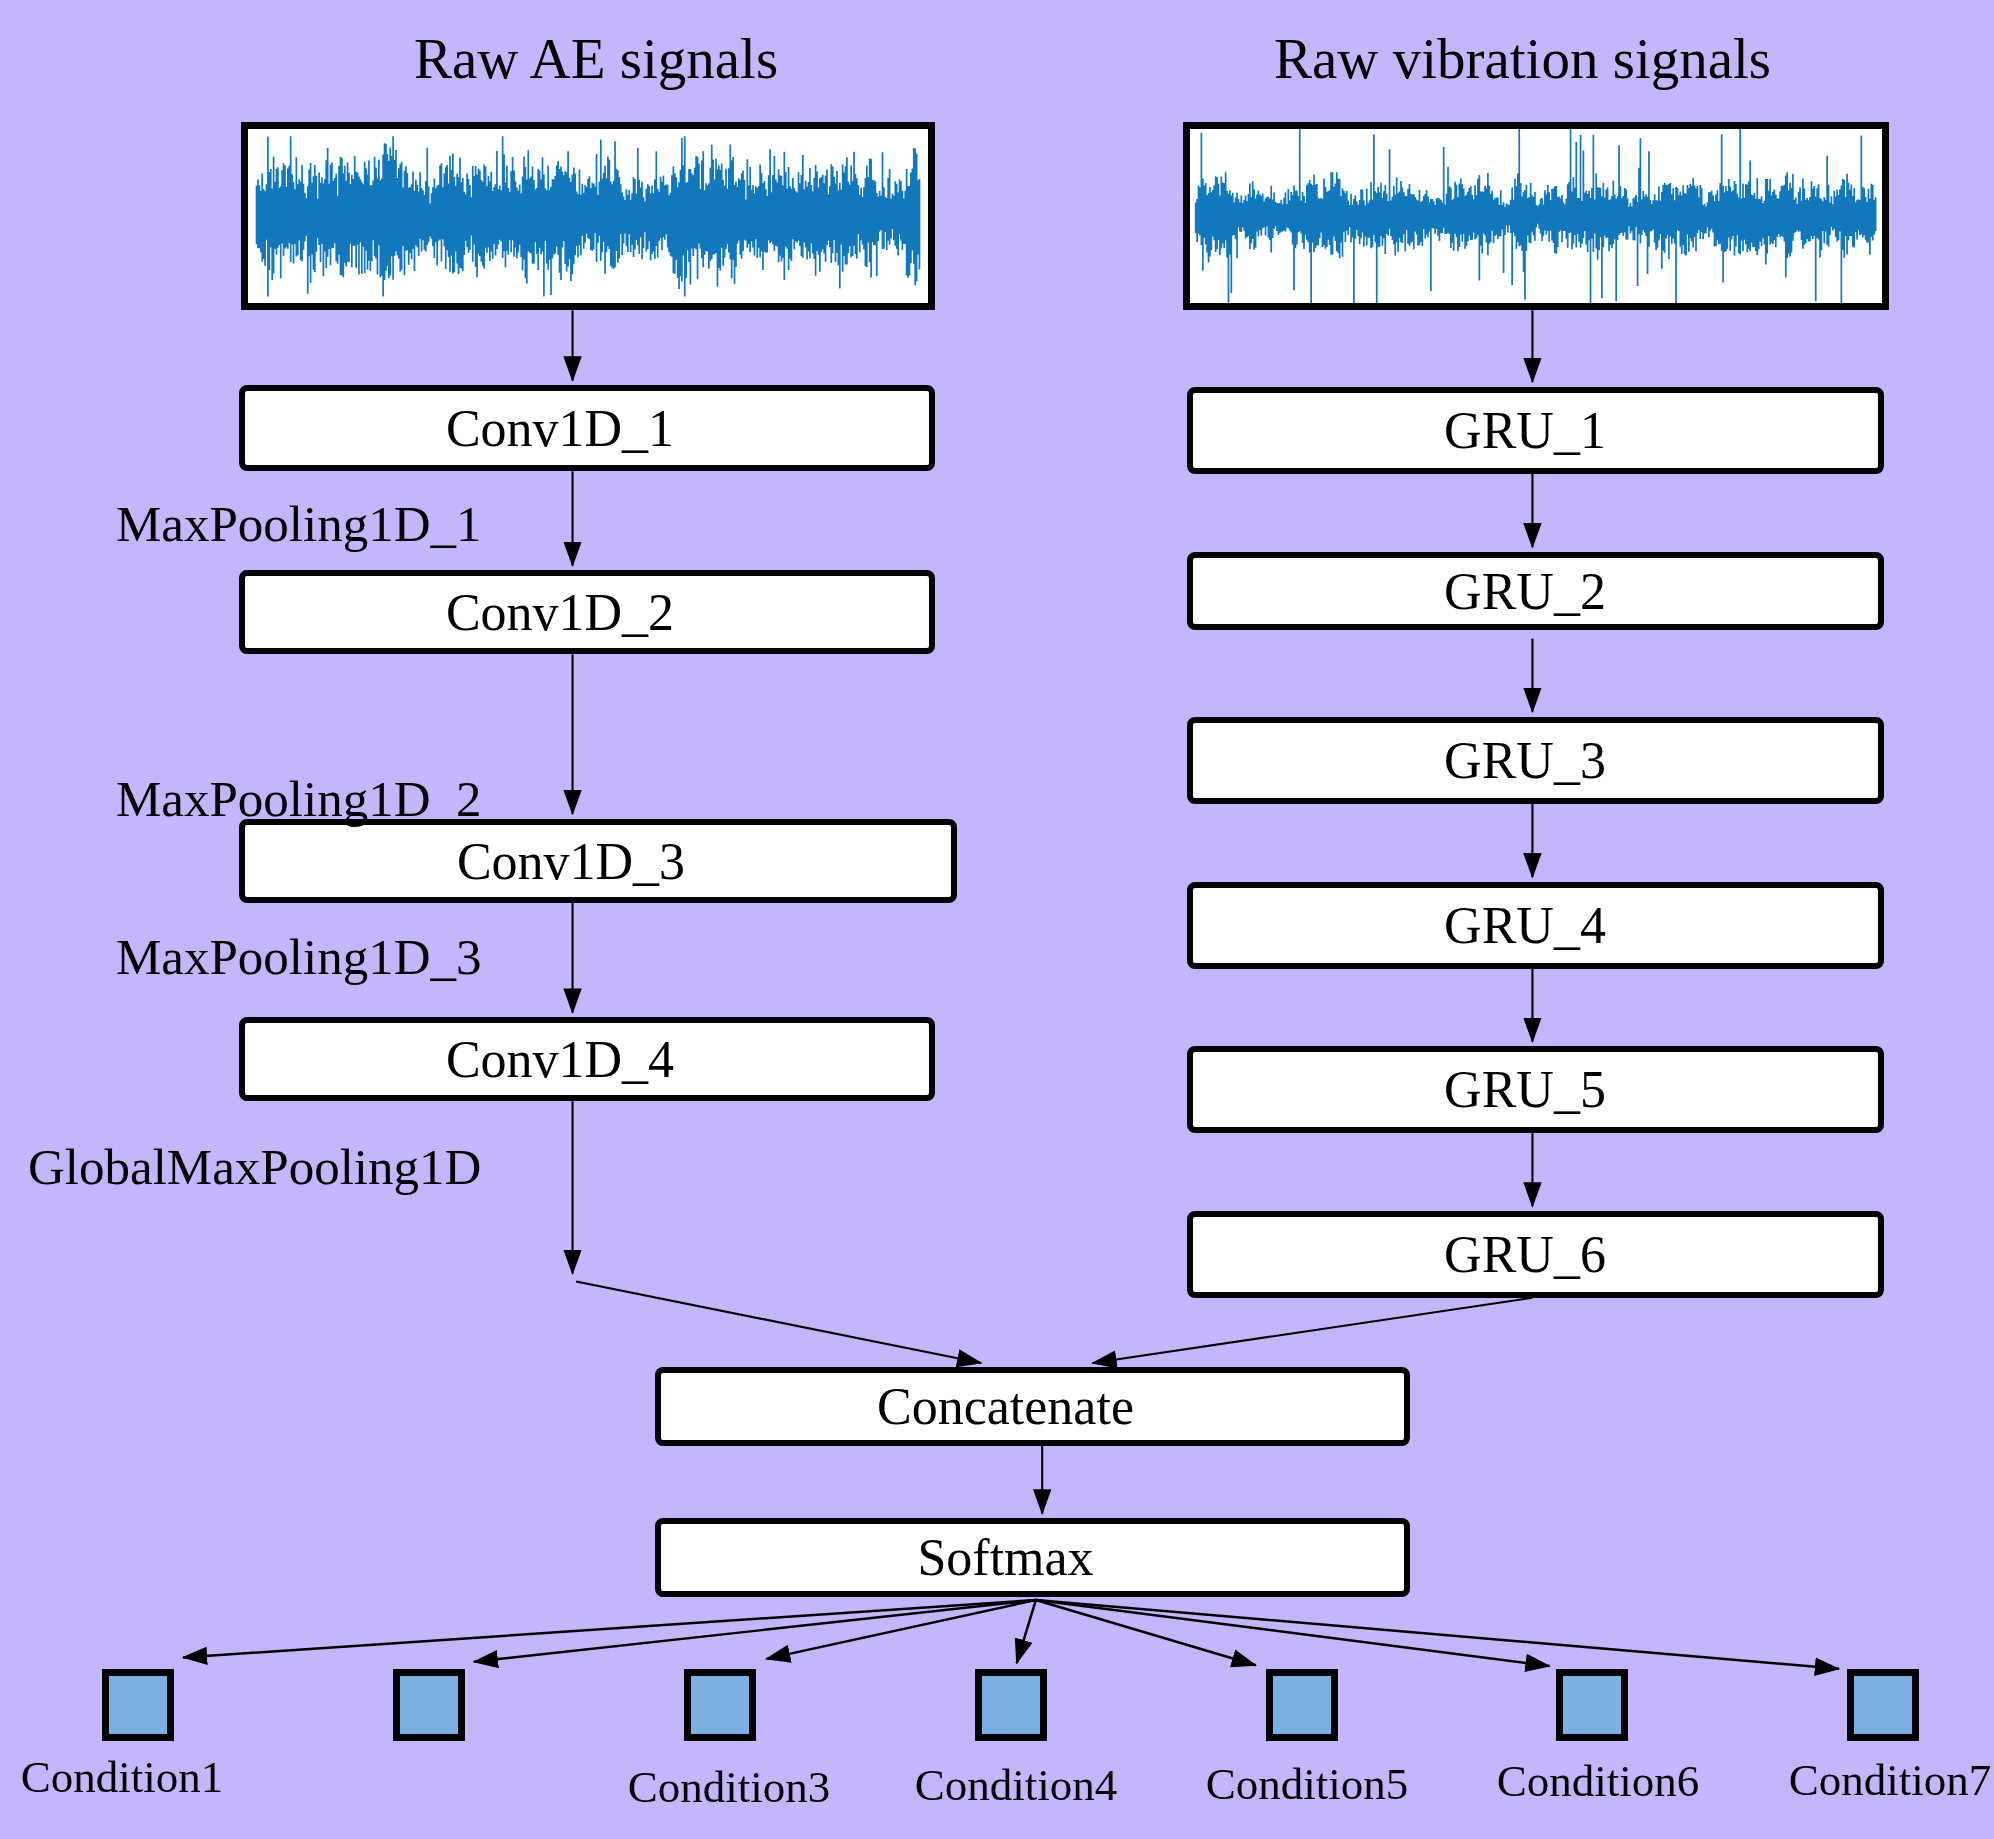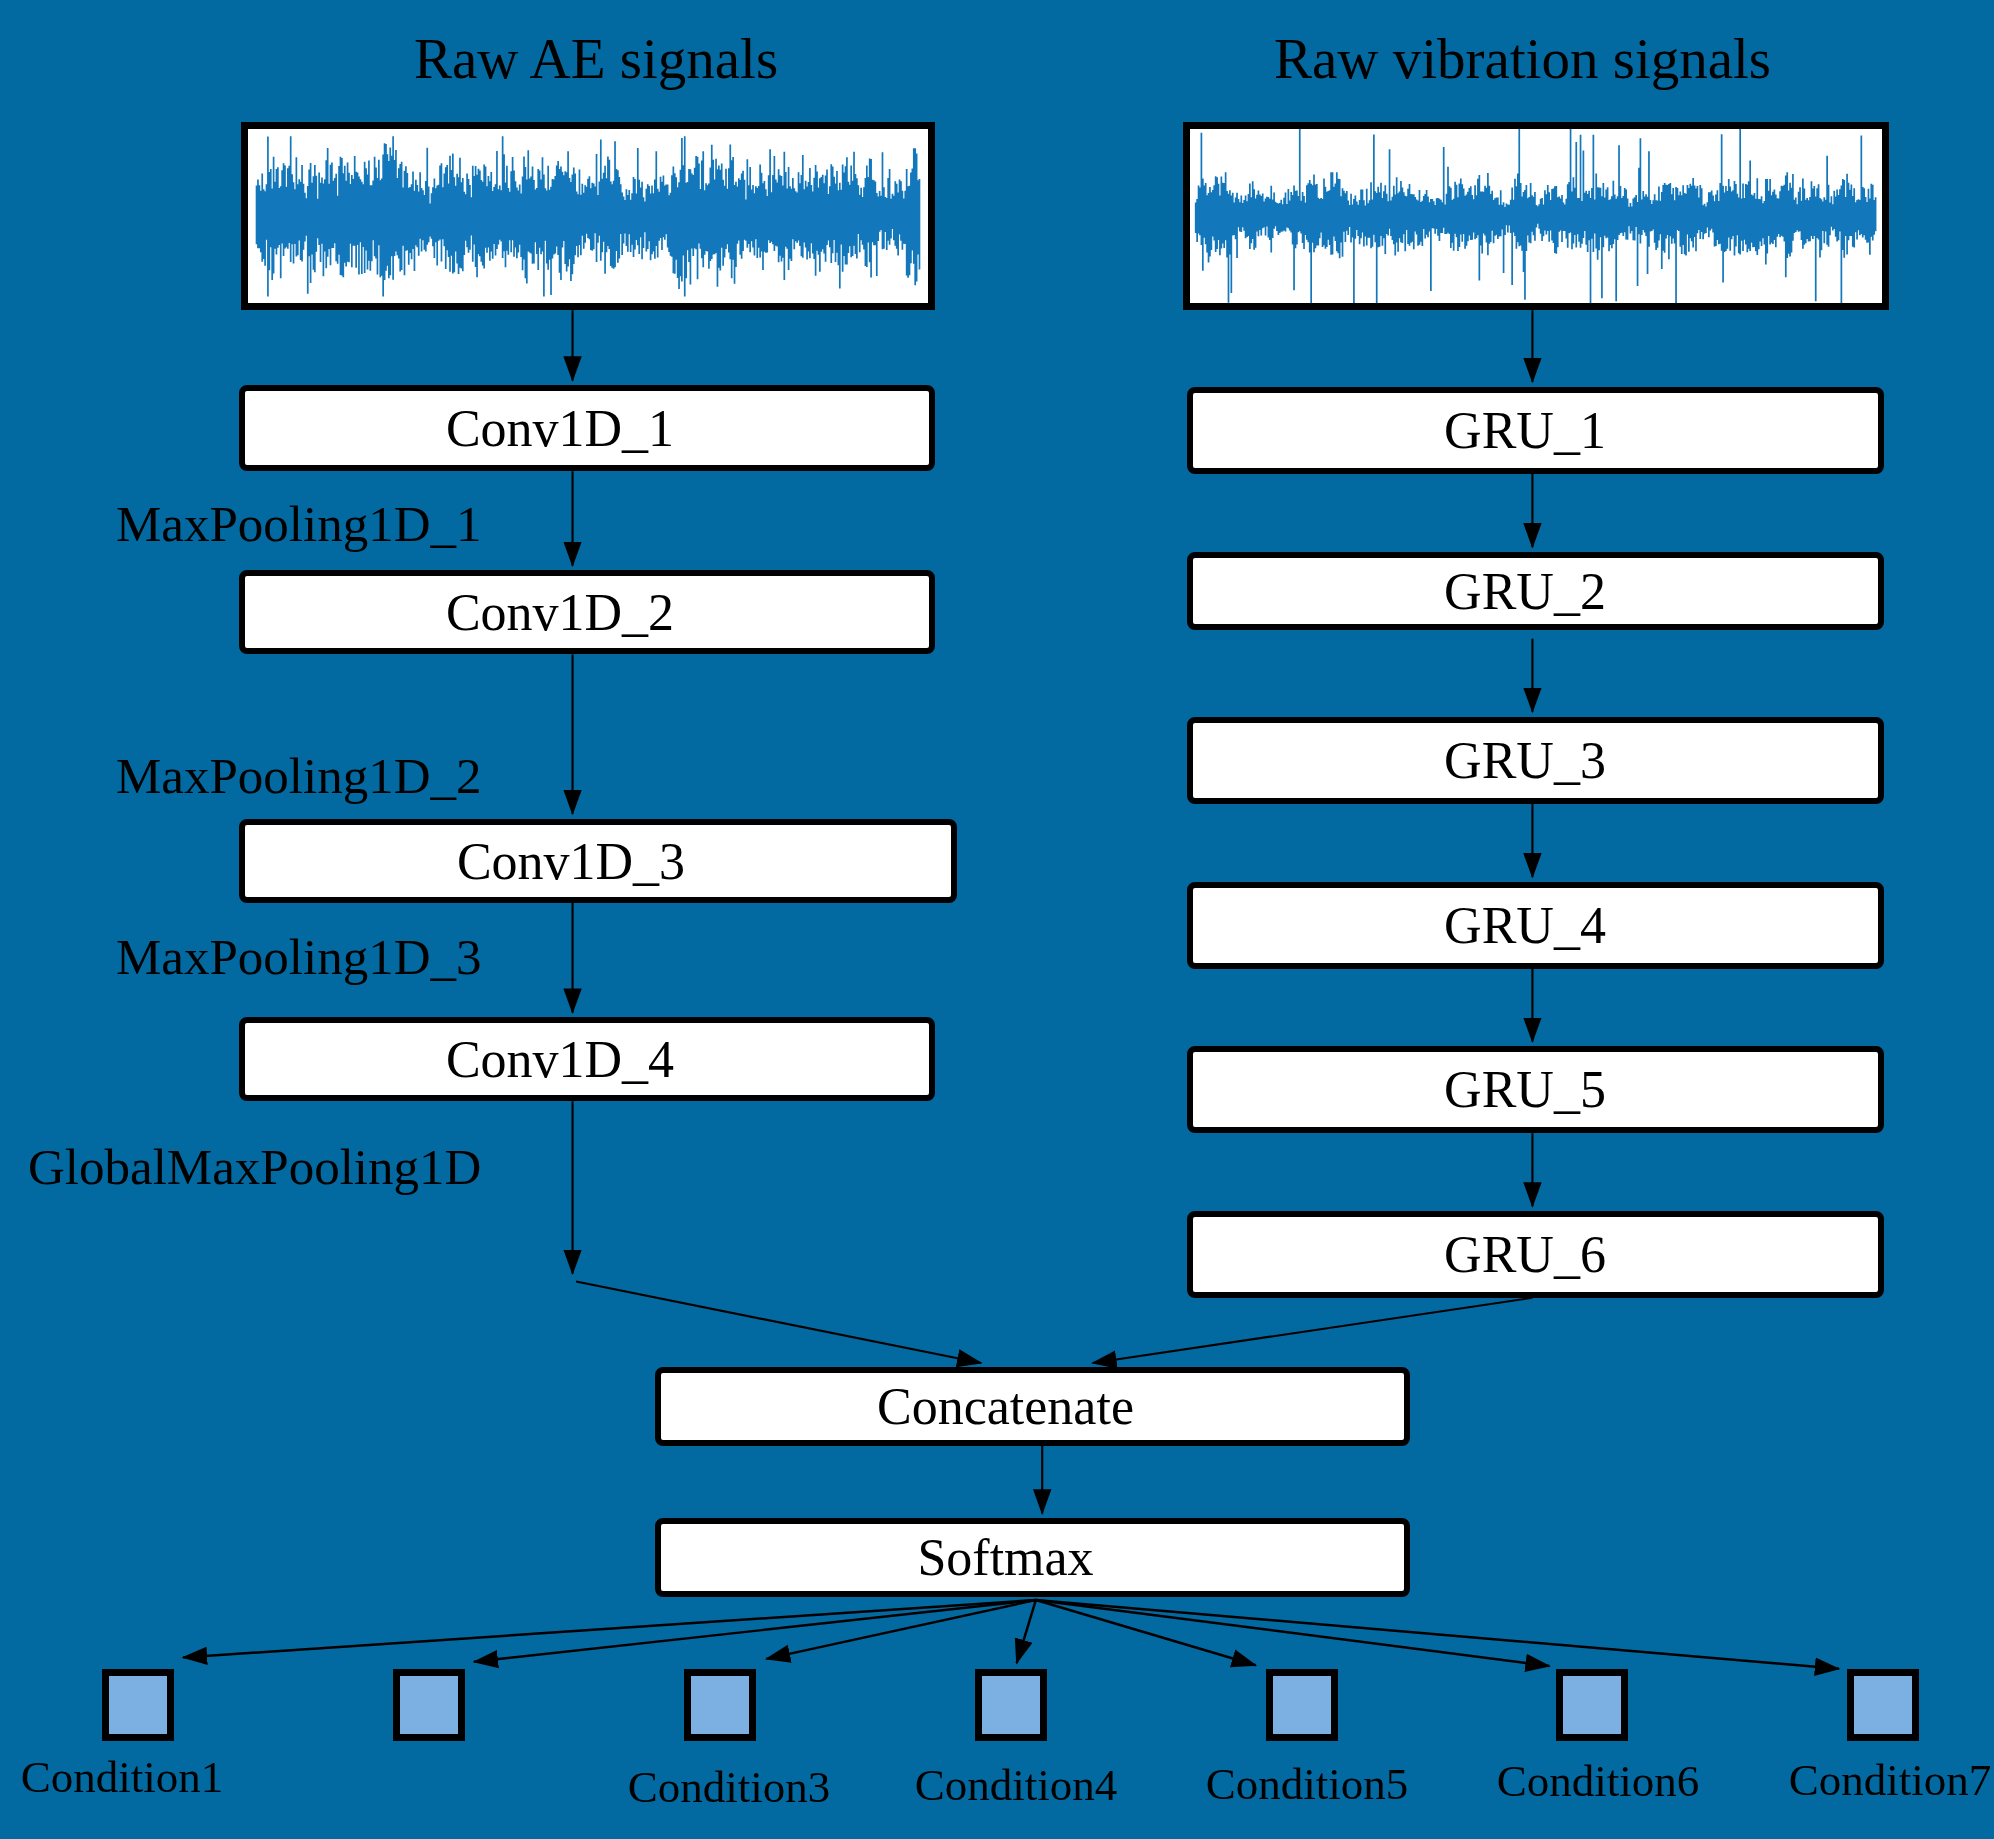--- a/index.html
+++ b/index.html
@@ -1,17 +1,17 @@
 <!DOCTYPE html>
 <html style="font-size:11.4px"><head>
 <meta charset="utf-8">
 <style>
   html,body{margin:0;padding:0;background:#fff;width:1995px;height:1840px;overflow:hidden;
             font-family:"Liberation Serif", serif; color:#000;}
-  #canvas{position:relative;width:1995px;height:1840px;background:#0369a1;}
+  #canvas{position:relative;width:1995px;height:1840px;background:#c4b5fd;}
   svg.overlay{position:absolute;left:0;top:0;z-index:0;}
   .title{position:absolute;font-size:57px;text-align:center;white-space:nowrap;z-index:2;}
   .panel{position:absolute;box-sizing:border-box;background:#fff;border:7.8px solid #000;z-index:1;}
   .panel svg{display:block;width:100%;height:100%;}
   .box{position:absolute;box-sizing:border-box;background:#fff;border:6.4px solid #000;border-radius:8px;
        display:flex;align-items:center;justify-content:center;font-size:52px;z-index:1;}
   .box.shiftL{padding-right:54px;}
   .box.shiftS{padding-right:21px;}
   .sidelabel{position:absolute;font-size:51px;white-space:nowrap;z-index:2;}
   .cond{position:absolute;box-sizing:border-box;width:72px;height:72px;border:7.8px solid #000;z-index:1;}
@@ -79,21 +79,21 @@
       <span>Conv1D_2</span>
     </div>
   <div class="box shiftL" style="left:239px;top:819px;width:718px;height:84px;">
       <span>Conv1D_3</span>
     </div>
   <div class="box shiftL" style="left:239px;top:1017px;width:696px;height:84px;">
       <span>Conv1D_4</span>
     </div>
 
   <div class="sidelabel" style="left:116px;top:495px;">MaxPooling1D_1</div>
-  <div class="sidelabel" style="left:116px;top:747px;text-align:center;">MaxPooling1D_2</div>
+  <div class="sidelabel" style="left:116px;top:770px;text-align:center;">MaxPooling1D_2</div>
   <div class="sidelabel" style="left:116px;top:928px;">MaxPooling1D_3</div>
   <div class="sidelabel" style="left:28px;top:1138px;">GlobalMaxPooling1D</div>
 
   <div class="box shiftS" style="left:1187px;top:387px;width:697px;height:87px;">
       <span>GRU_1</span>
     </div>
   <div class="box shiftS" style="left:1187px;top:552px;width:697px;height:78px;">
       <span>GRU_2</span>
     </div>
   <div class="box shiftS" style="left:1187px;top:717px;width:697px;height:87px;">

